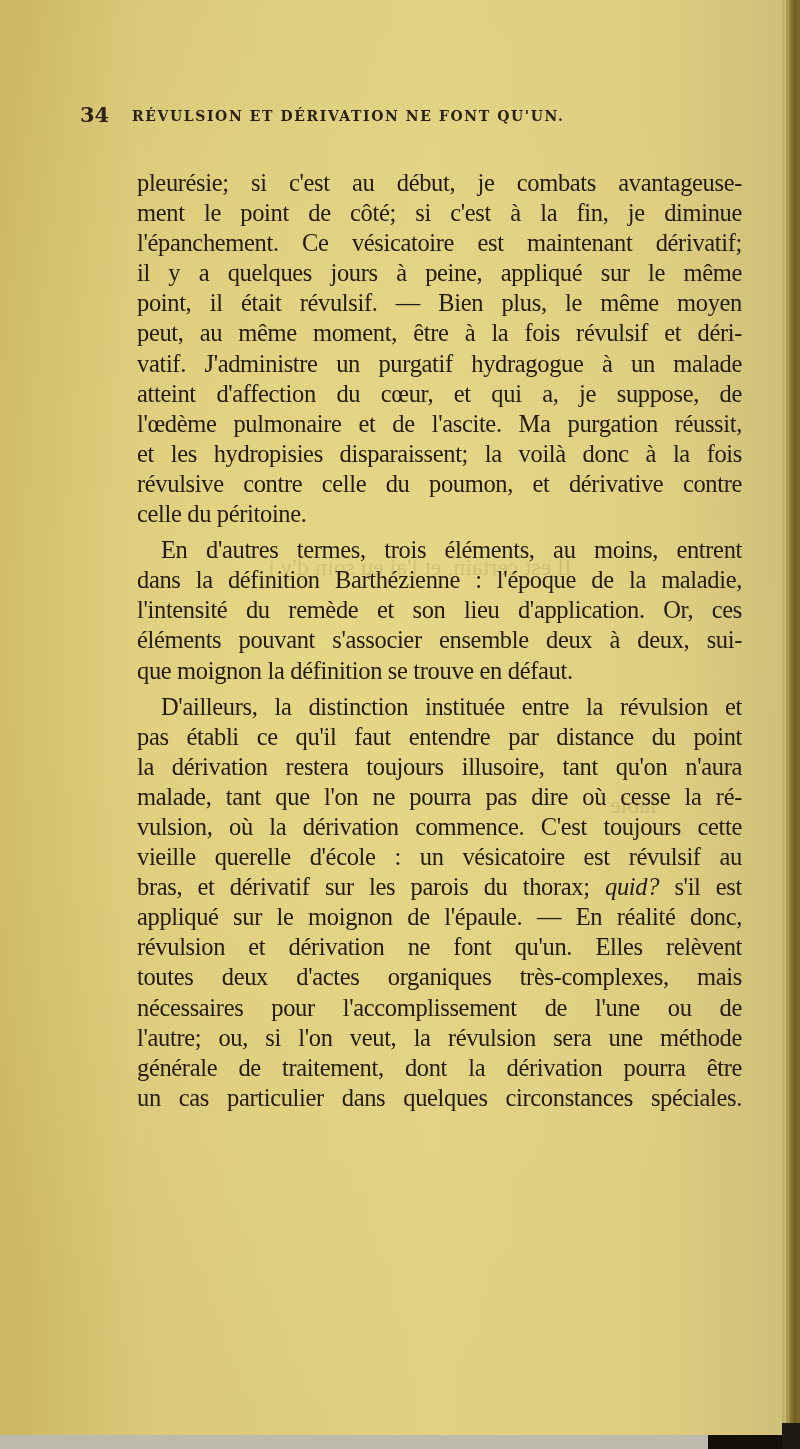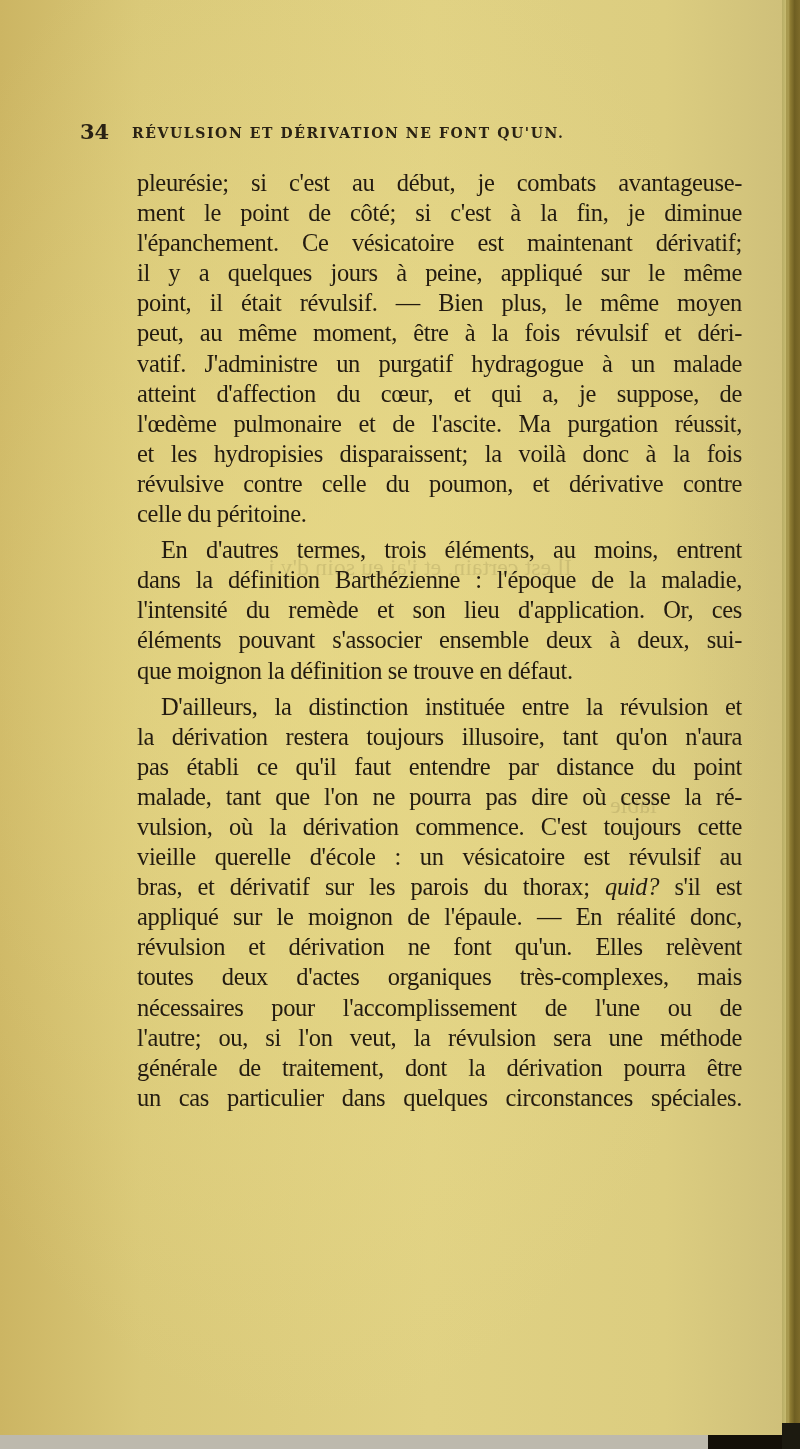--- a/index.html
+++ b/index.html
@@ -59,21 +59,21 @@
   .bottom-block-edge {
     position: absolute;
     right: 0;
     bottom: 0;
     width: 18px;
     height: 26px;
     background: #1c1a10;
   }
   .running-head {
     position: absolute;
-    top: 119px;
+    top: 102px;
     left: 80px;
     width: 640px;
     height: 30px;
     color: #2a2214;
     font-family: "DejaVu Serif", "Liberation Serif", serif;
     white-space: nowrap;
   }
   .page-number {
     position: absolute;
     left: 0;
@@ -161,22 +161,22 @@
     <div>
       <span class="line indent">En d'autres termes, trois éléments, au moins, entrent</span>
       <span class="line">dans la définition Barthézienne : l'époque de la maladie,</span>
       <span class="line">l'intensité du remède et son lieu d'application. Or, ces</span>
       <span class="line">éléments pouvant s'associer ensemble deux à deux, sui-</span>
       <span class="line last">que moignon la définition se trouve en défaut.</span>
     </div>
 
     <div>
       <span class="line indent">D'ailleurs, la distinction instituée entre la révulsion et</span>
+      <span class="line">pas établi ce qu'il faut entendre par distance du point</span>
       <span class="line">la dérivation restera toujours illusoire, tant qu'on n'aura</span>
-      <span class="line">pas établi ce qu'il faut entendre par distance du point</span>
       <span class="line">malade, tant que l'on ne pourra pas dire où cesse la ré-</span>
       <span class="line">vulsion, où la dérivation commence. C'est toujours cette</span>
       <span class="line">vieille querelle d'école : un vésicatoire est révulsif au</span>
       <span class="line"><span>bras, et dérivatif sur les parois du thorax;</span> <em>quid?</em><span> s'il est</span></span>
       <span class="line">appliqué sur le moignon de l'épaule. — En réalité donc,</span>
       <span class="line">révulsion et dérivation ne font qu'un. Elles relèvent</span>
       <span class="line">toutes deux d'actes organiques très-complexes, mais</span>
       <span class="line">nécessaires pour l'accomplissement de l'une ou de</span>
       <span class="line">l'autre; ou, si l'on veut, la révulsion sera une méthode</span>
       <span class="line">générale de traitement, dont la dérivation pourra être</span>

